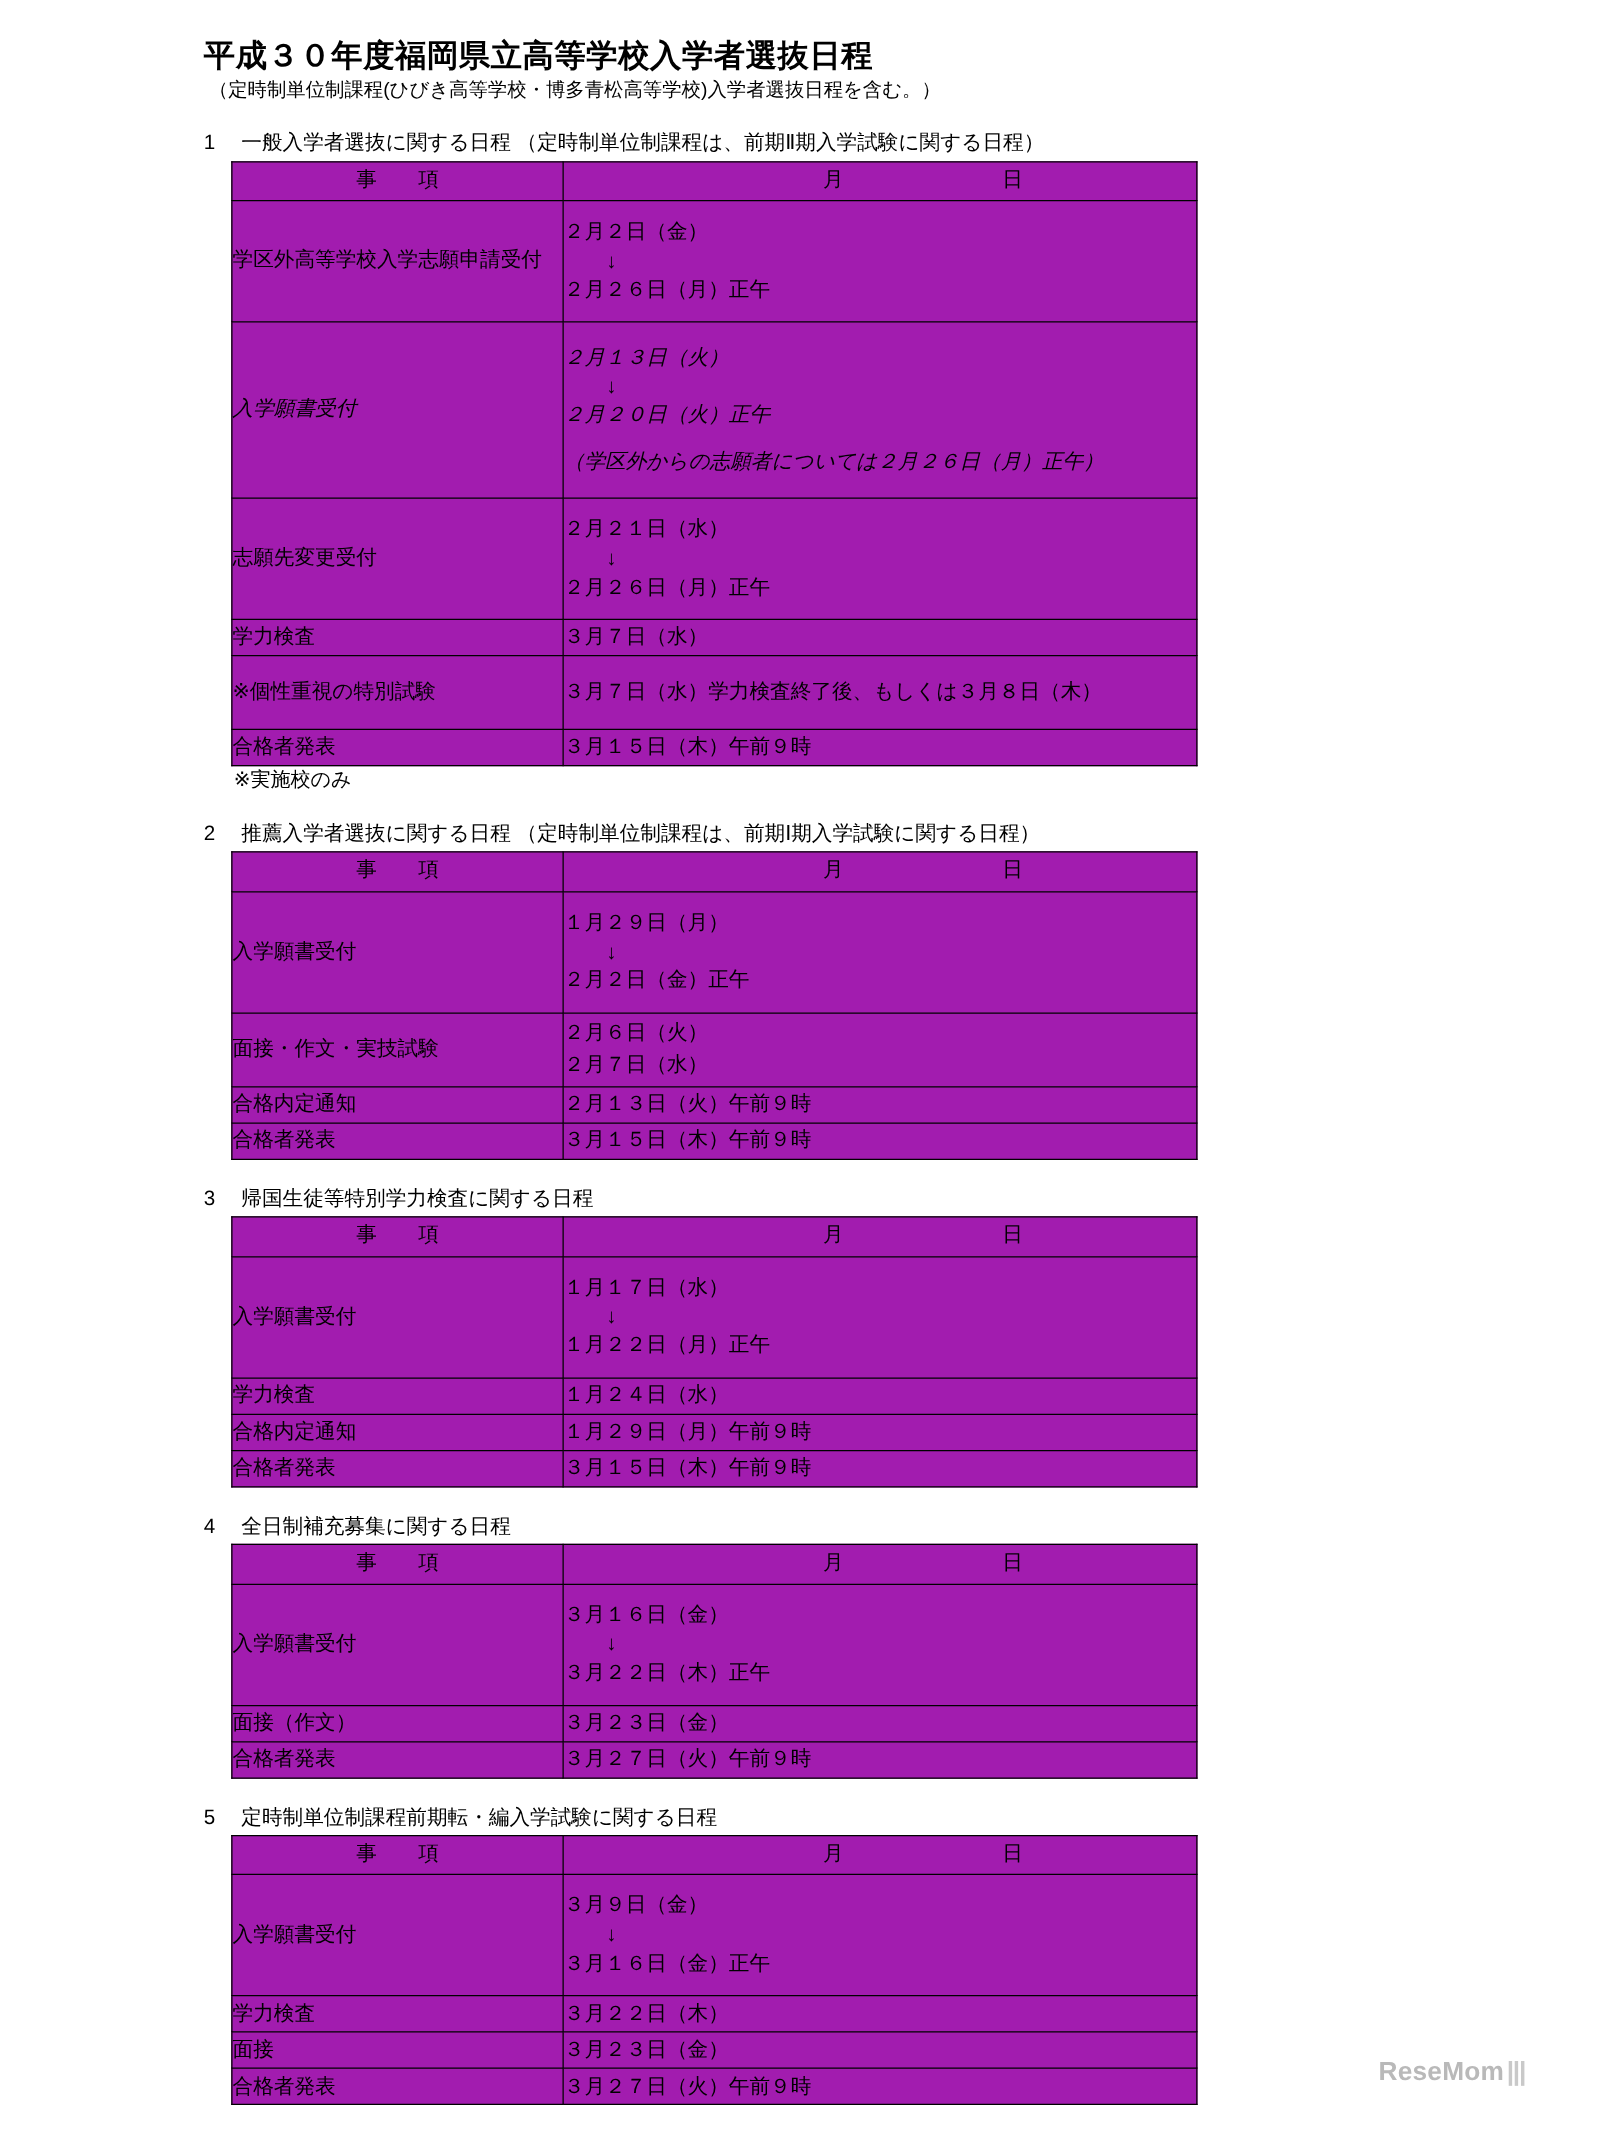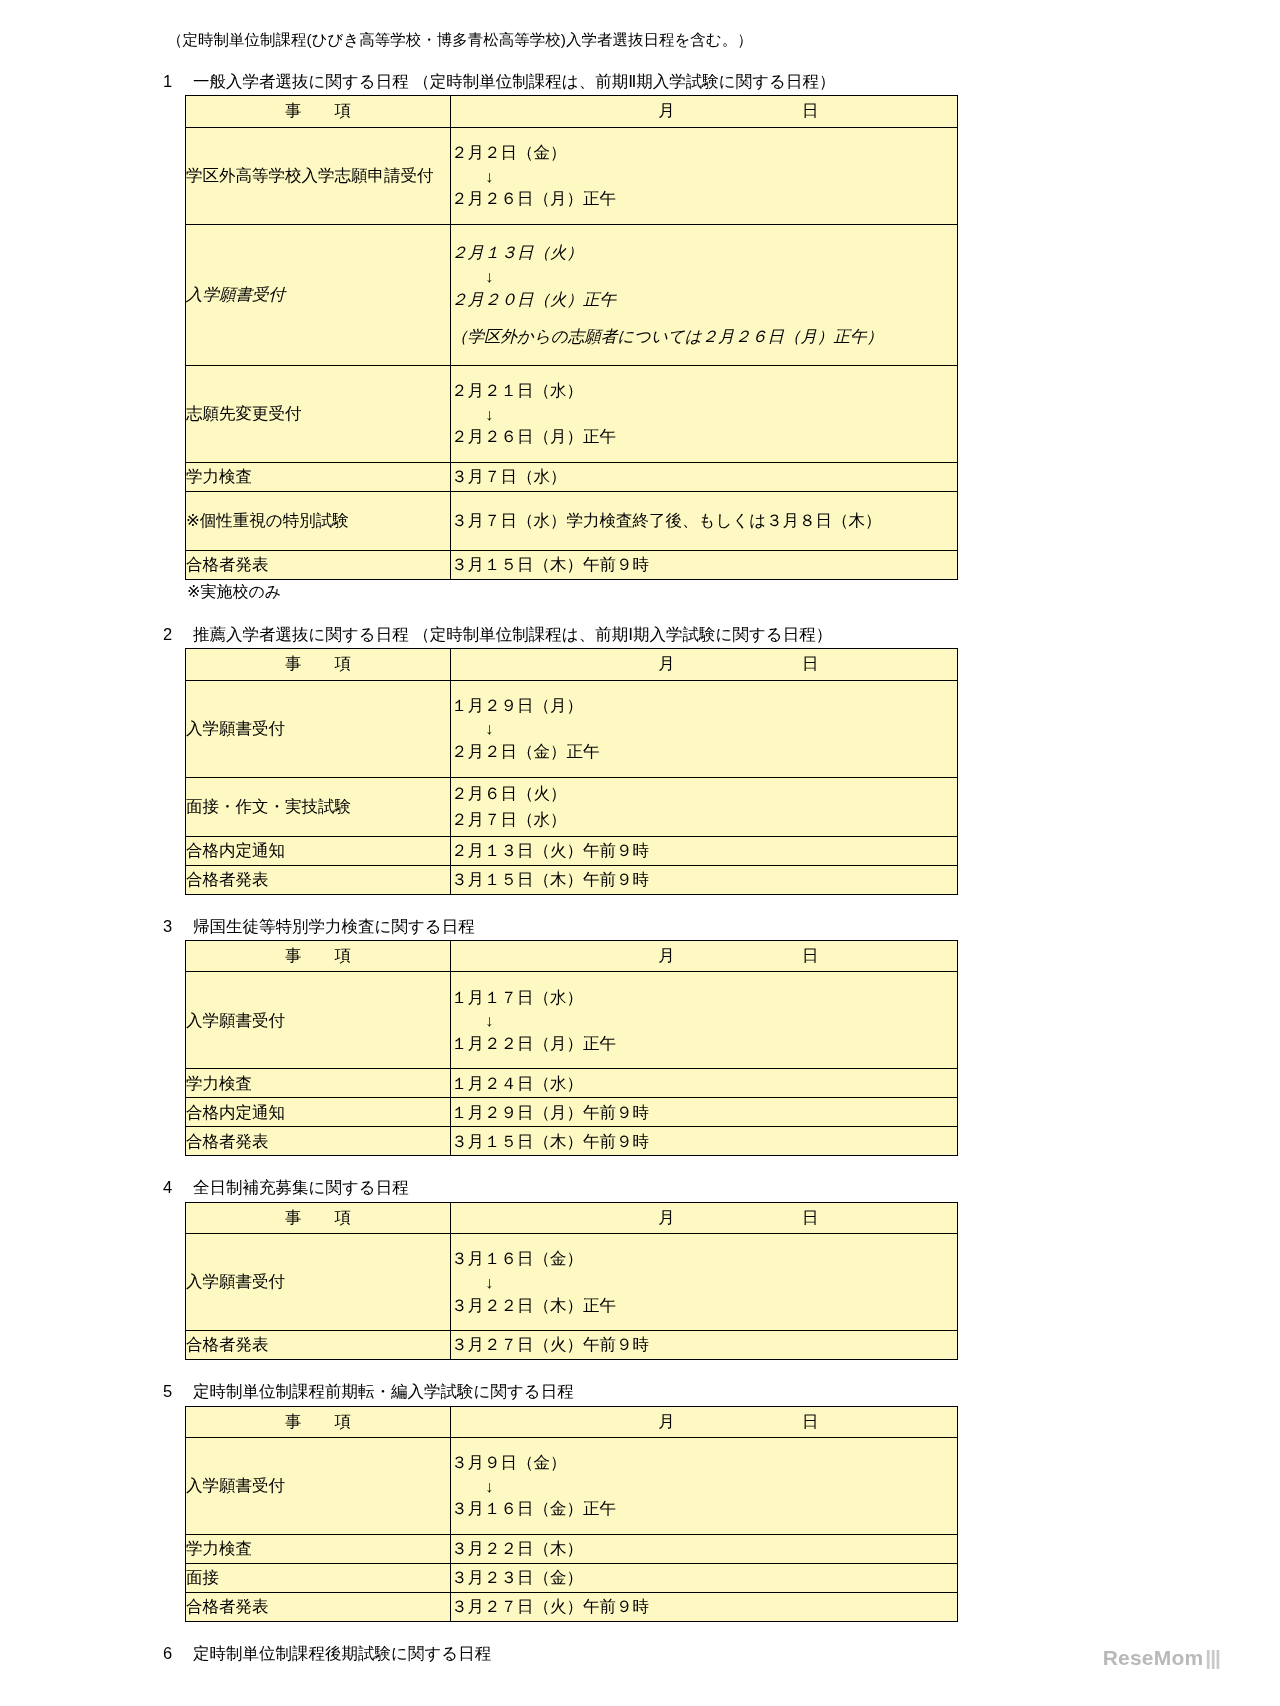--- a/index.html
+++ b/index.html
@@ -63,21 +63,21 @@
   .section-title-text {
     flex: 1 1 auto;
   }
 
   
   table.sched {
     border-collapse: collapse;
     width: 772px;
     margin-left: 22px;
     table-layout: fixed;
-    background: #fef9c3;
+    background: #a21caf;
   }
   table.sched th,
   table.sched td {
     border: 1.5px solid #000;
     padding: 0;
     vertical-align: middle;
     font-size: 16.5px;
     font-weight: normal;
     line-height: 1.55;
   }
@@ -147,20 +147,21 @@
     letter-spacing: -1px;
     color: #c9c9c9;
   }
 </style>
 </head>
 <body>
 
 <div class="page">
   <div class="inner">
 
+    <h1 class="doc-title">平成３０年度福岡県立高等学校入学者選抜日程</h1>
     <div class="doc-subtitle">（定時制単位制課程(ひびき高等学校・博多青松高等学校)入学者選抜日程を含む。）</div>
 
     <div class="section">
       <div class="section-heading">
         <span class="section-num">1</span>
         <span class="section-title-text">一般入学者選抜に関する日程 （定時制単位制課程は、前期Ⅱ期入学試験に関する日程）</span>
       </div>
       <table class="sched">
         <colgroup>
             <col class="c-item">
@@ -319,20 +320,24 @@
         <tbody>
           <tr class="tall">
             <td class="item">入学願書受付</td>
             <td class="date">
               <span class="line">３月１６日（金）</span>
               <span class="arrow">↓</span>
               <span class="line">３月２２日（木）正午</span>
             </td>
           </tr>
           <tr class="one">
+            <td class="item">面接（作文）</td>
+            <td class="date">３月２３日（金）</td>
+          </tr>
+          <tr class="one">
             <td class="item">合格者発表</td>
             <td class="date">３月２７日（火）午前９時</td>
           </tr>
         </tbody>
       </table>
     </div>
 
     <div class="section">
       <div class="section-heading">
         <span class="section-num">5</span>

